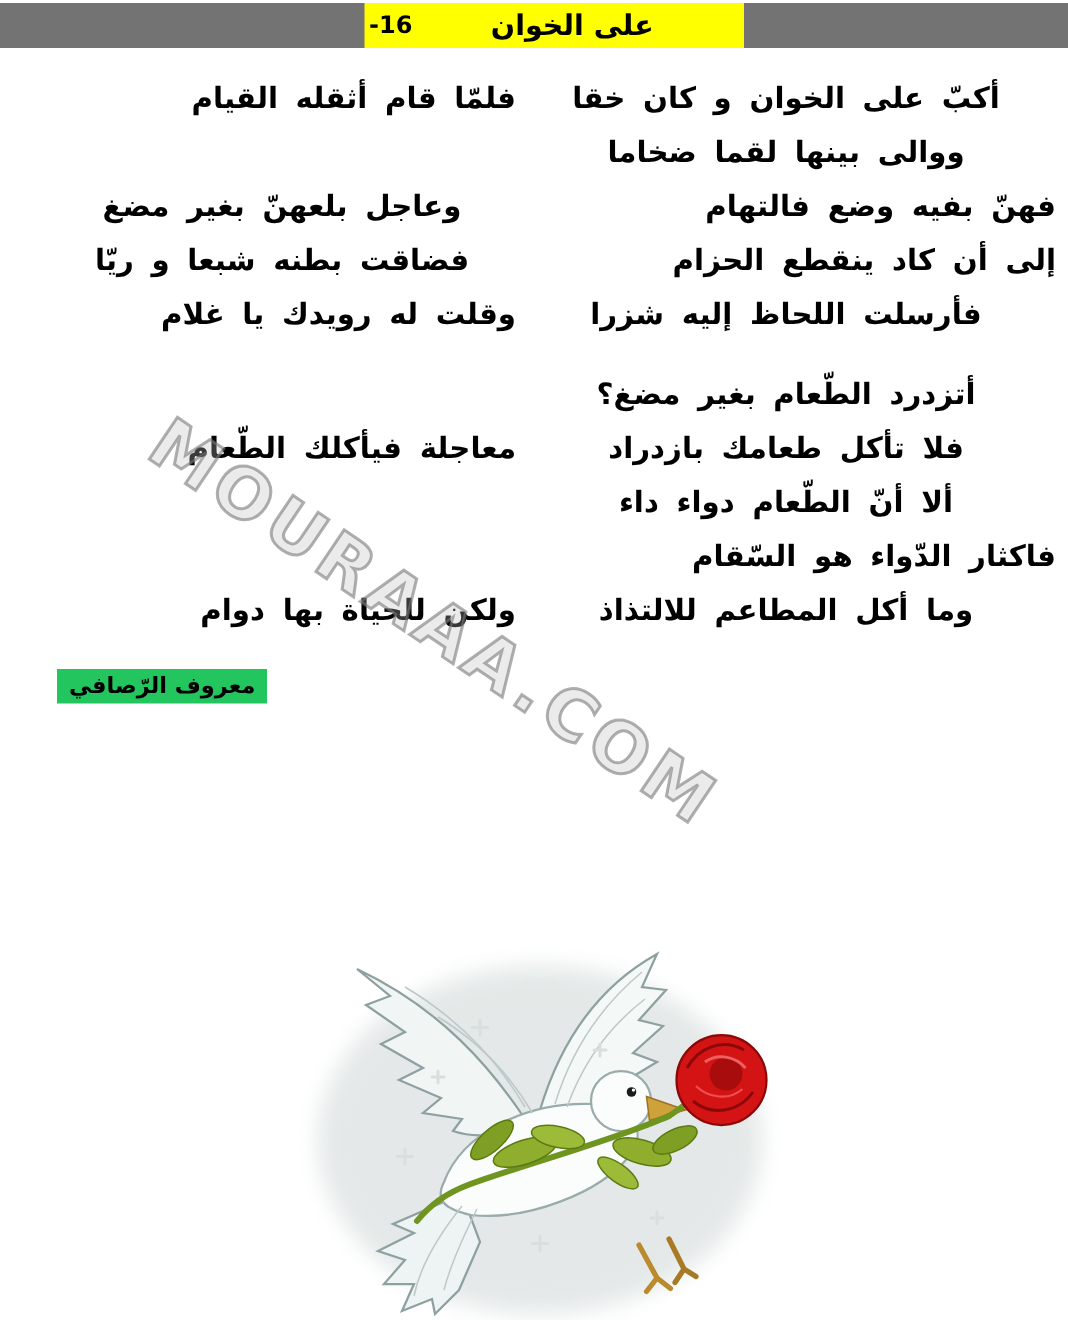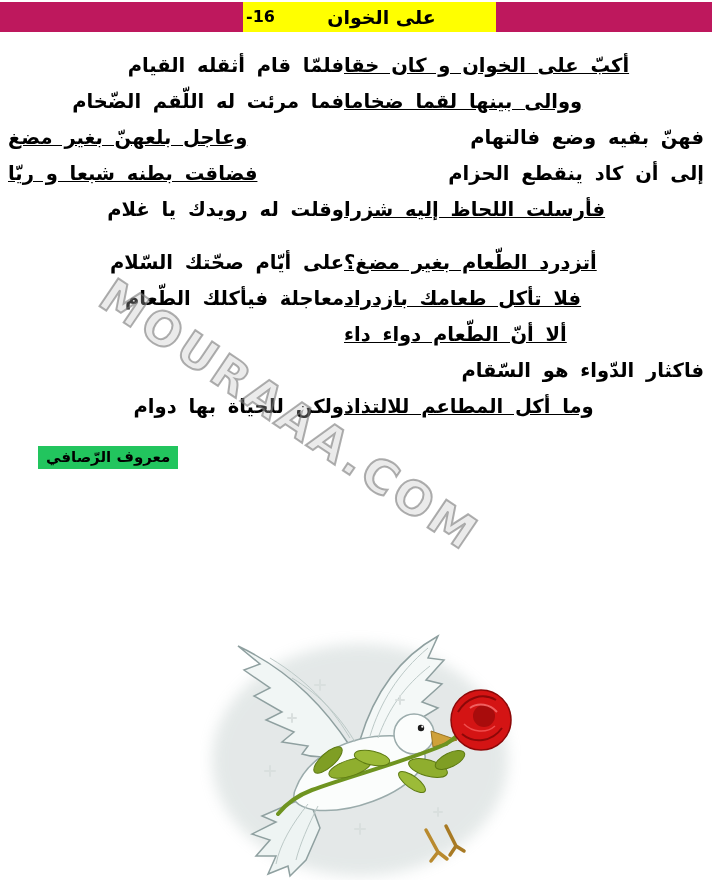--- a/index.html
+++ b/index.html
@@ -4,21 +4,21 @@
 <style>
   html,body{margin:0;padding:0;}
   body{
     width:712px;height:880px;position:relative;overflow:hidden;
     background:#ffffff;color:#000;
     font-family:"DejaVu Sans", sans-serif;
   }
   
   .header-bar{
     position:absolute;top:2px;left:0;width:712px;height:30px;
-    background:#be185d;
+    background:#737373;
   }
   .header-center{
     position:absolute;left:243px;top:0;width:253px;height:30px;
     background:#FFFF00;direction:ltr;
   }
   .header-number{
     position:absolute;left:3px;top:0;height:30px;line-height:30px;
     font-size:16px;font-weight:bold;color:#000;
   }
   .header-title{
@@ -32,21 +32,21 @@
     position:absolute;top:48px;left:8px;right:8px;
     direction:rtl;
   }
   .stanza{display:block;}
   .stanza-2{margin-top:17px;}
   .verse-row{display:flex;height:36px;align-items:center;}
   .hemistich{
     font-size:19.5px;font-weight:bold;line-height:36px;
     white-space:nowrap;word-spacing:5px;color:#000;
   }
-  .sadr{width:360px;text-align:left;text-decoration:underline;}
+  .sadr{width:360px;text-align:center;}
   .ajuz{flex:1;text-align:right;}
   
   .author-badge{
     position:absolute;left:38px;top:446px;
     background:#22c55e;padding:2px 8px 3px 8px;
     font-size:15px;font-weight:bold;direction:rtl;white-space:nowrap;
   }
   
   .watermark{
     position:absolute;left:120px;top:268px;
@@ -71,40 +71,38 @@
 
 <div class="poem">
 
   <div class="stanza stanza-1">
     <div class="verse-row">
       <div class="hemistich sadr">أكبّ على الخوان و كان خقا</div>
       <div class="hemistich ajuz">فلمّا قام أثقله القيام</div>
     </div>
     <div class="verse-row">
       <div class="hemistich sadr">ووالى بينها لقما ضخاما</div>
-      <div class="hemistich ajuz">فما مرئت له اللّقم الضّخام</div>
     </div>
     <div class="verse-row">
       <div class="hemistich ajuz">فهنّ بفيه وضع فالتهام</div>
       <div class="hemistich sadr">وعاجل بلعهنّ بغير مضغ</div>
     </div>
     <div class="verse-row">
       <div class="hemistich ajuz">إلى أن كاد ينقطع الحزام</div>
       <div class="hemistich sadr">فضاقت بطنه شبعا و ريّا</div>
     </div>
     <div class="verse-row">
       <div class="hemistich sadr">فأرسلت اللحاظ إليه شزرا</div>
       <div class="hemistich ajuz">وقلت له رويدك يا غلام</div>
     </div>
   </div>
 
   <div class="stanza stanza-2">
     <div class="verse-row">
       <div class="hemistich sadr">أتزدرد الطّعام بغير مضغ؟</div>
-      <div class="hemistich ajuz">على أيّام صحّتك السّلام</div>
     </div>
     <div class="verse-row">
       <div class="hemistich sadr">فلا تأكل طعامك بازدراد</div>
       <div class="hemistich ajuz">معاجلة فيأكلك الطّعام</div>
     </div>
     <div class="verse-row">
       <div class="hemistich sadr">ألا أنّ الطّعام دواء داء</div>
     </div>
     <div class="verse-row">
       <div class="hemistich ajuz">فاكثار الدّواء هو السّقام</div>

